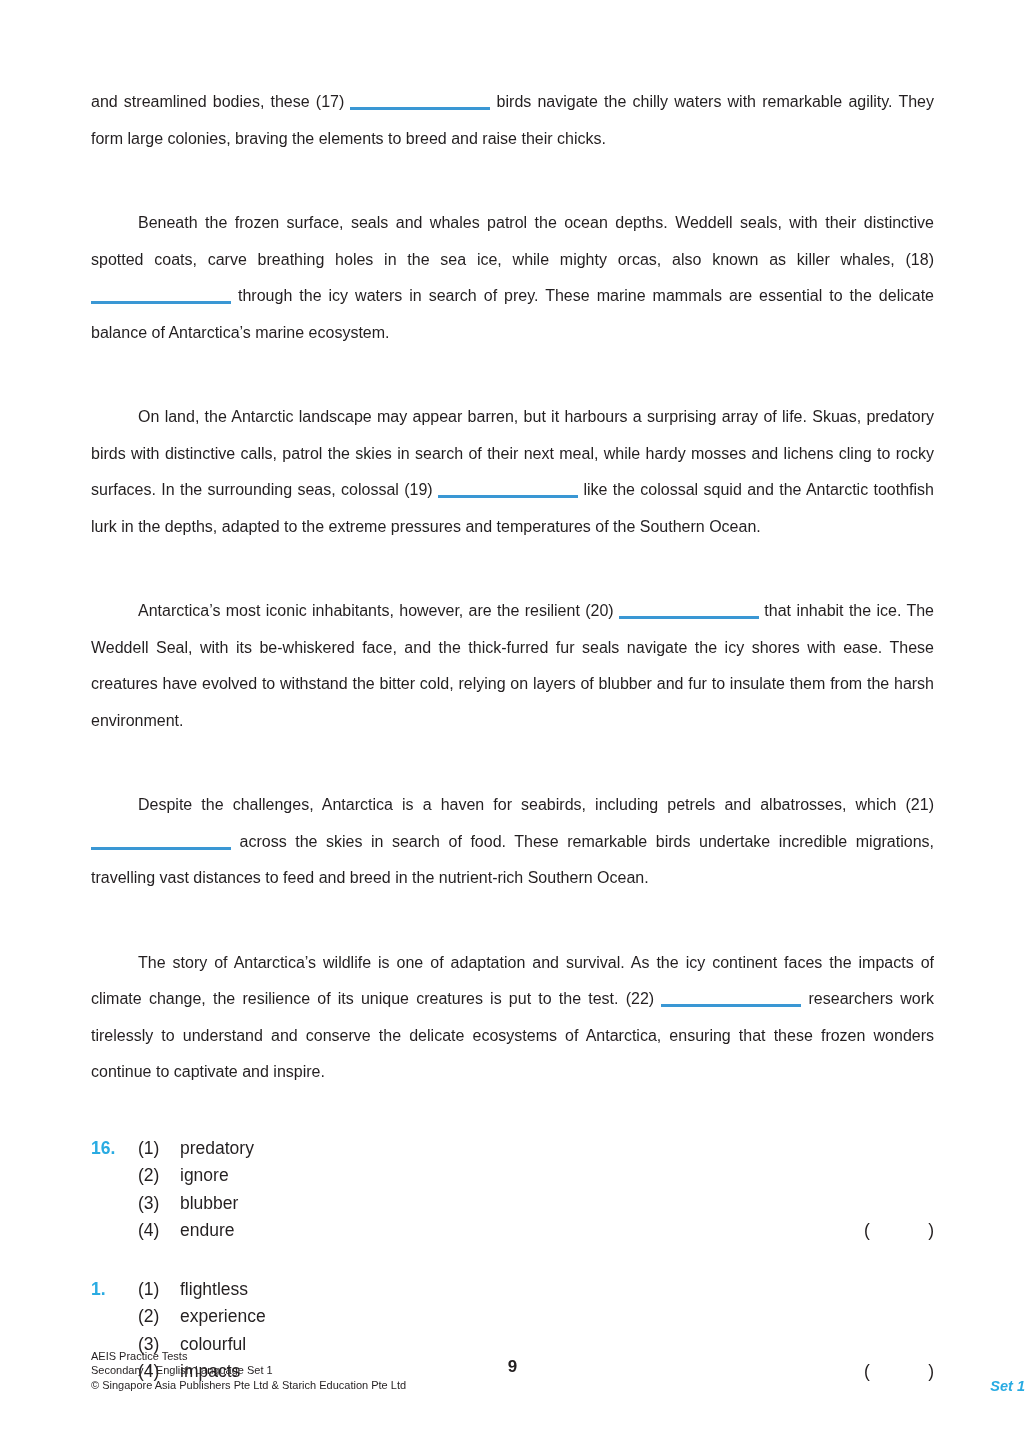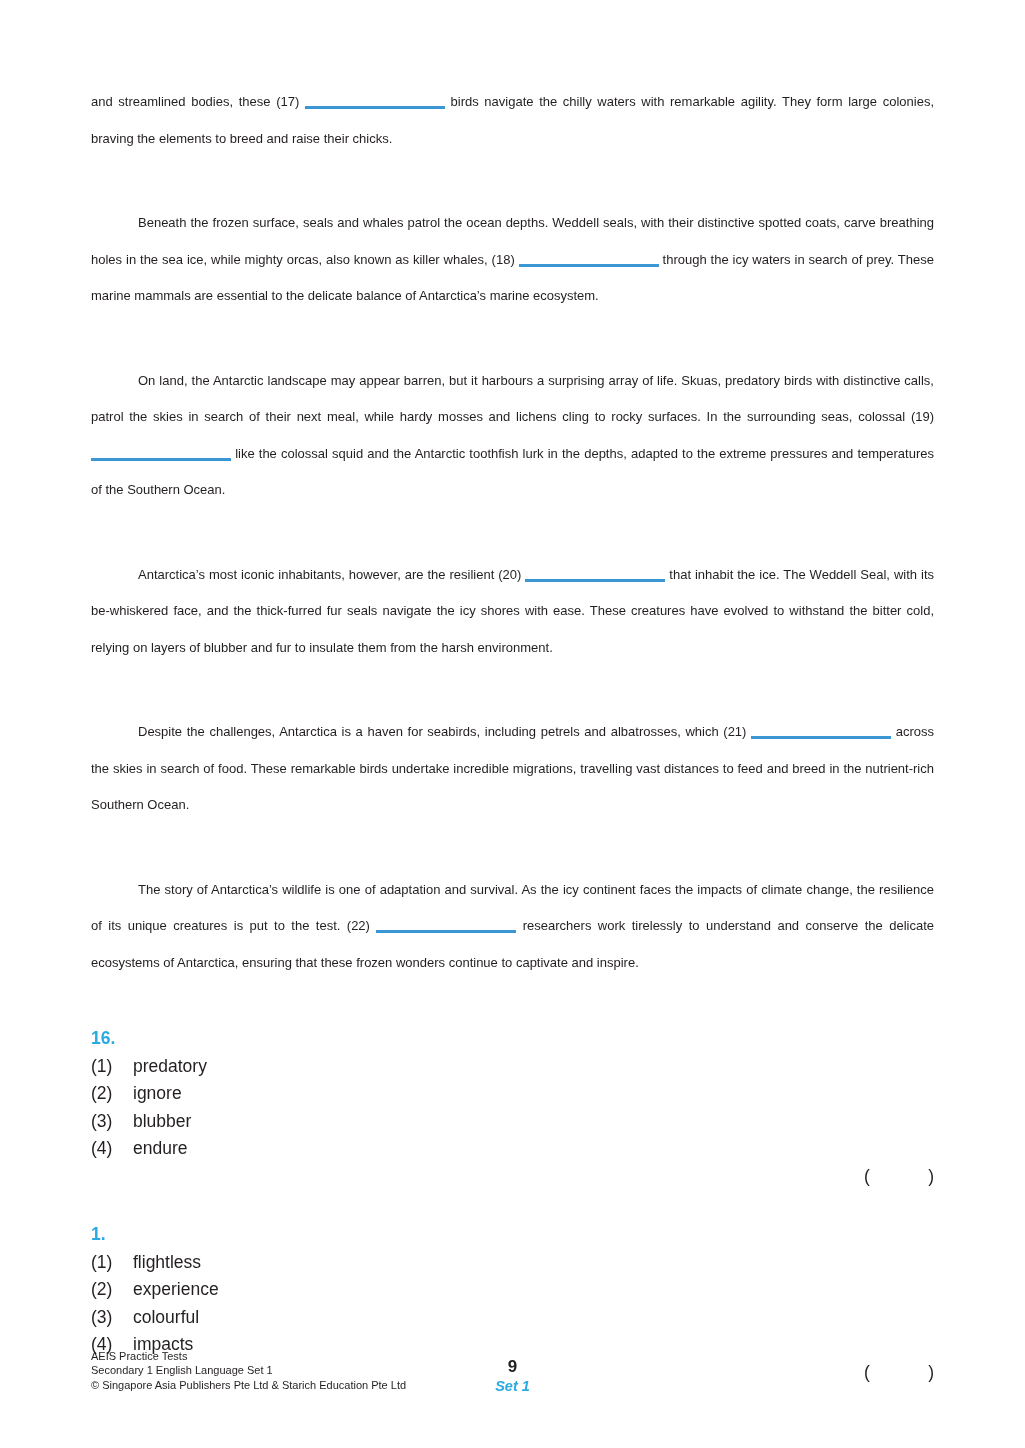--- a/index.html
+++ b/index.html
@@ -11,38 +11,38 @@
     background:#fff;
     font-family:"Liberation Sans", sans-serif;
     color:var(--text, #231f20);
     overflow:hidden;
   }
   .content {
     position:absolute;
     top:84px; left:91px; width:843px;
   }
   p.para {
-    font-size:13px;
+    font-size:16px;
     line-height:36.5px;
     text-align:justify;
     margin-bottom:10px;
   }
   p.para.indent { text-indent:47px;margin-top:48px; }
   .blank {
     display:inline-block;
     width:140px;
     height:0;
     border-bottom:3px solid var(--blank_line, #3a97d4);
     vertical-align:-3px;
   }
   .questions {
     margin-top:44px;
     font-size:17.5px;
   }
-  .question { display:flex; margin-bottom:31px;flex-direction:column; }
+  .question { display:flex; margin-bottom:31px; }
   .q-number {
     color:var(--accent, #29abe2);
     font-weight:bold;
     width:47px;
     line-height:27.5px;
     flex:0 0 auto;
   }
   .q-options { flex:1 1 auto; }
   .option { display:flex; line-height:27.5px; }
   .opt-num { width:42px; flex:0 0 auto; }
@@ -64,20 +64,21 @@
     left:0; right:0; bottom:52px;
     text-align:center;
   }
   .page-number { font-size:17px; font-weight:bold; line-height:20px; }
   .set-label {
     font-size:14.5px;
     font-weight:bold;
     font-style:italic;
     color:var(--accent, #29abe2);
     line-height:19px;
+    text-align:right;
   }
 </style>
 </head>
 <body>
 
 <div class="page">
   <div class="content">
 
     <p class="para"><span>and streamlined bodies, these (17) </span><span class="blank"></span><span> birds navigate the chilly waters with remarkable agility. They form large colonies, braving the elements to breed and raise their chicks.</span></p>
 

